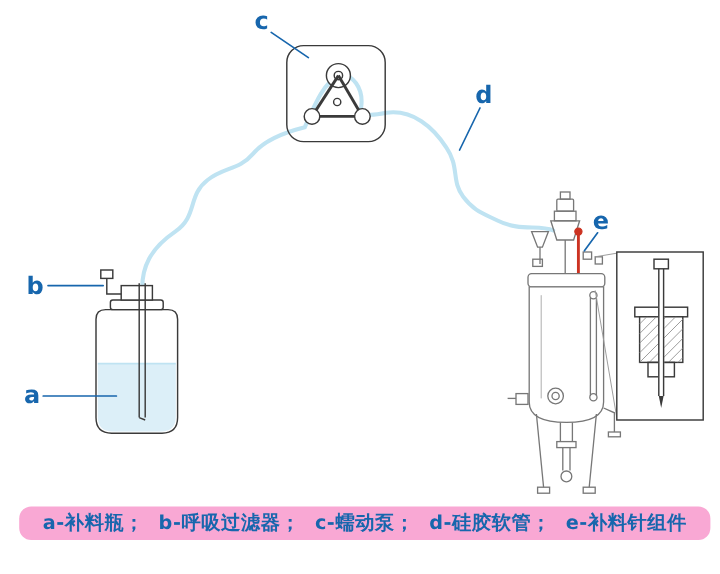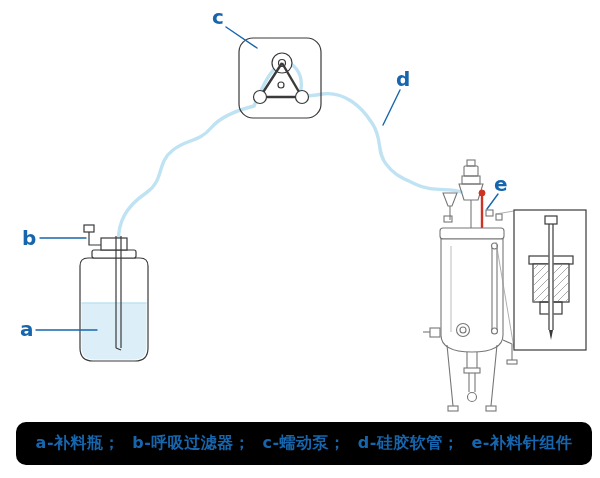--- a/index.html
+++ b/index.html
@@ -8,22 +8,22 @@
   svg{position:absolute;left:0;top:0;}
   .lbl{font:bold 20px "DejaVu Sans",sans-serif;fill:#1766ad;}
   .leader{stroke:#1766ad;stroke-width:1.4;fill:none;stroke-linecap:round;}
   .tube{stroke:#bfe3f2;stroke-width:3.4;fill:none;stroke-linecap:round;}
   .art{stroke:#777;stroke-width:1.1;fill:none;}
   .artw{stroke:#777;stroke-width:1.1;fill:#ffffff;}
   .ink{stroke:#3a3a3a;stroke-width:1.2;fill:none;}
   .inkw{stroke:#3a3a3a;stroke-width:1.2;fill:#ffffff;}
   .hatch{stroke:#8a8a8a;stroke-width:.7;}
   .red{stroke:#cc3322;fill:#cc3322;}
-  .legend-bar{position:absolute;left:16px;right:8px;top:422px;height:43px;border-radius:10px;
-              background:#000000;display:flex;align-items:center;justify-content:center;
+  .legend-bar{position:absolute;left:16px;right:8px;top:422px;height:28px;border-radius:10px;
+              background:#f9a8d4;display:flex;align-items:center;justify-content:center;
               color:#1766ad;font-weight:bold;font-size:16px;letter-spacing:.5px;
               font-family:"DejaVu Sans",sans-serif;white-space:pre;}
 </style>
 </head>
 <body>
 
 <div class="stage">
 
 <svg width="600" height="478" viewBox="0 0 600 478">
 

